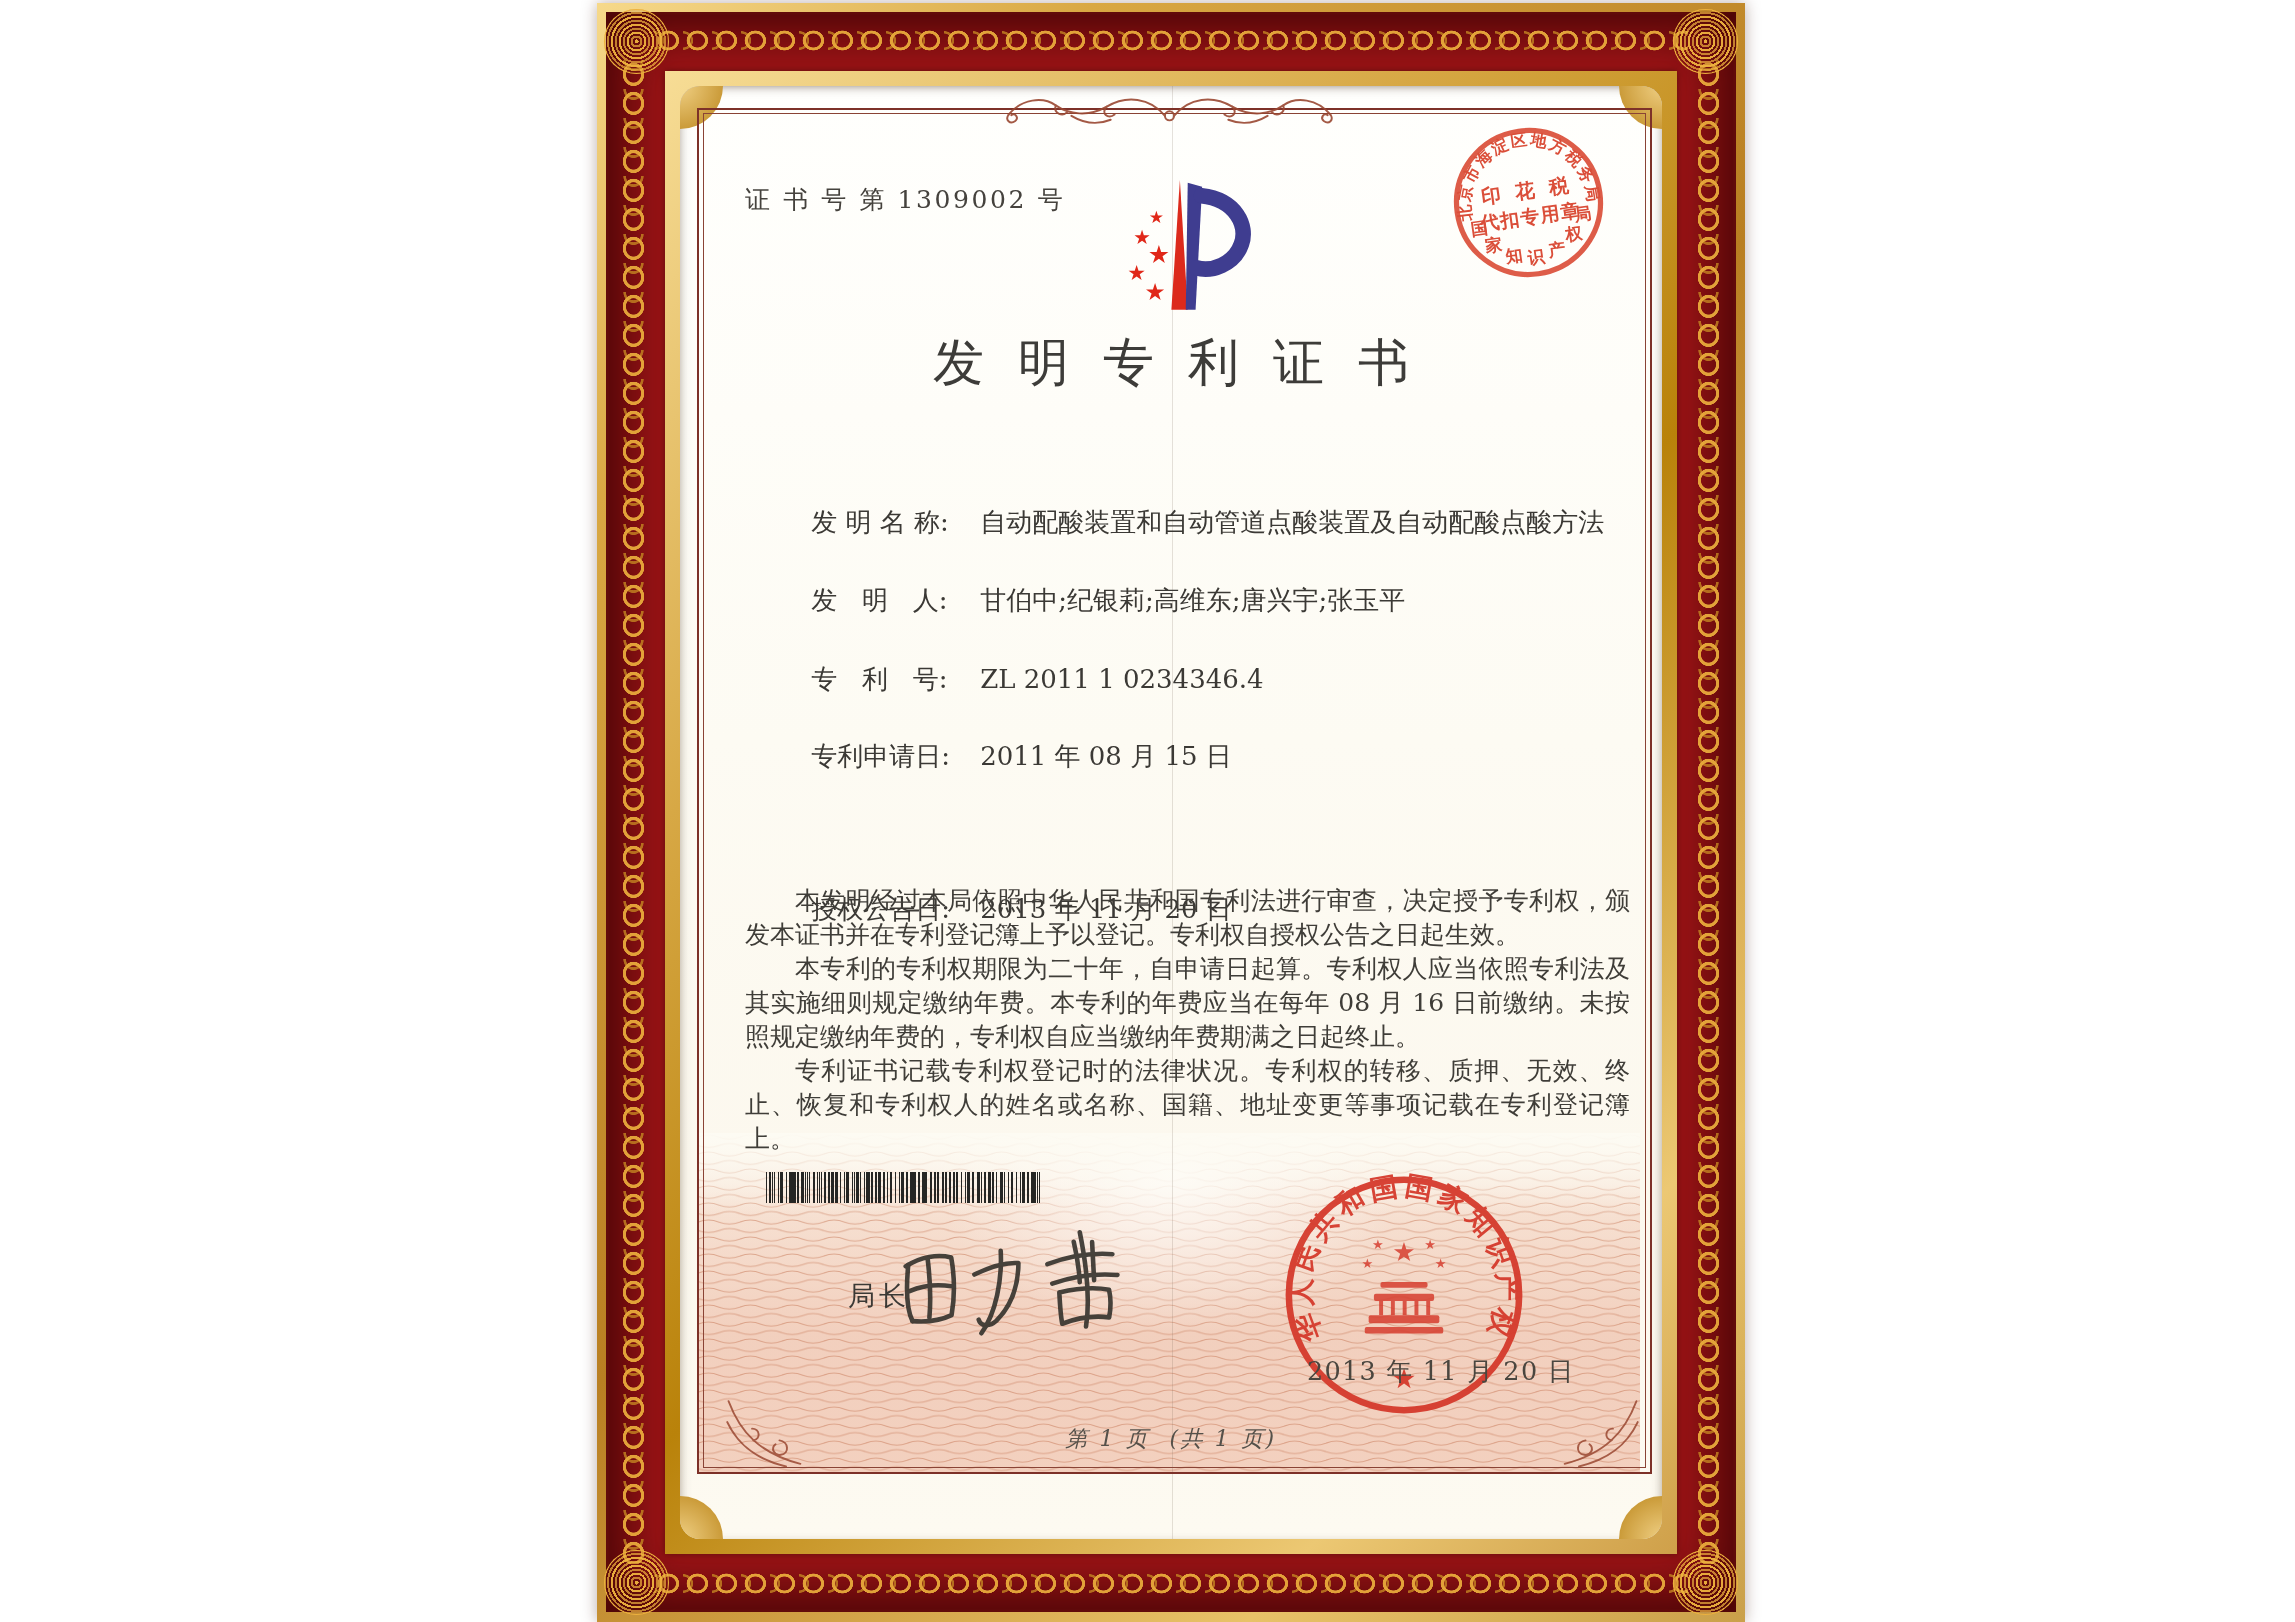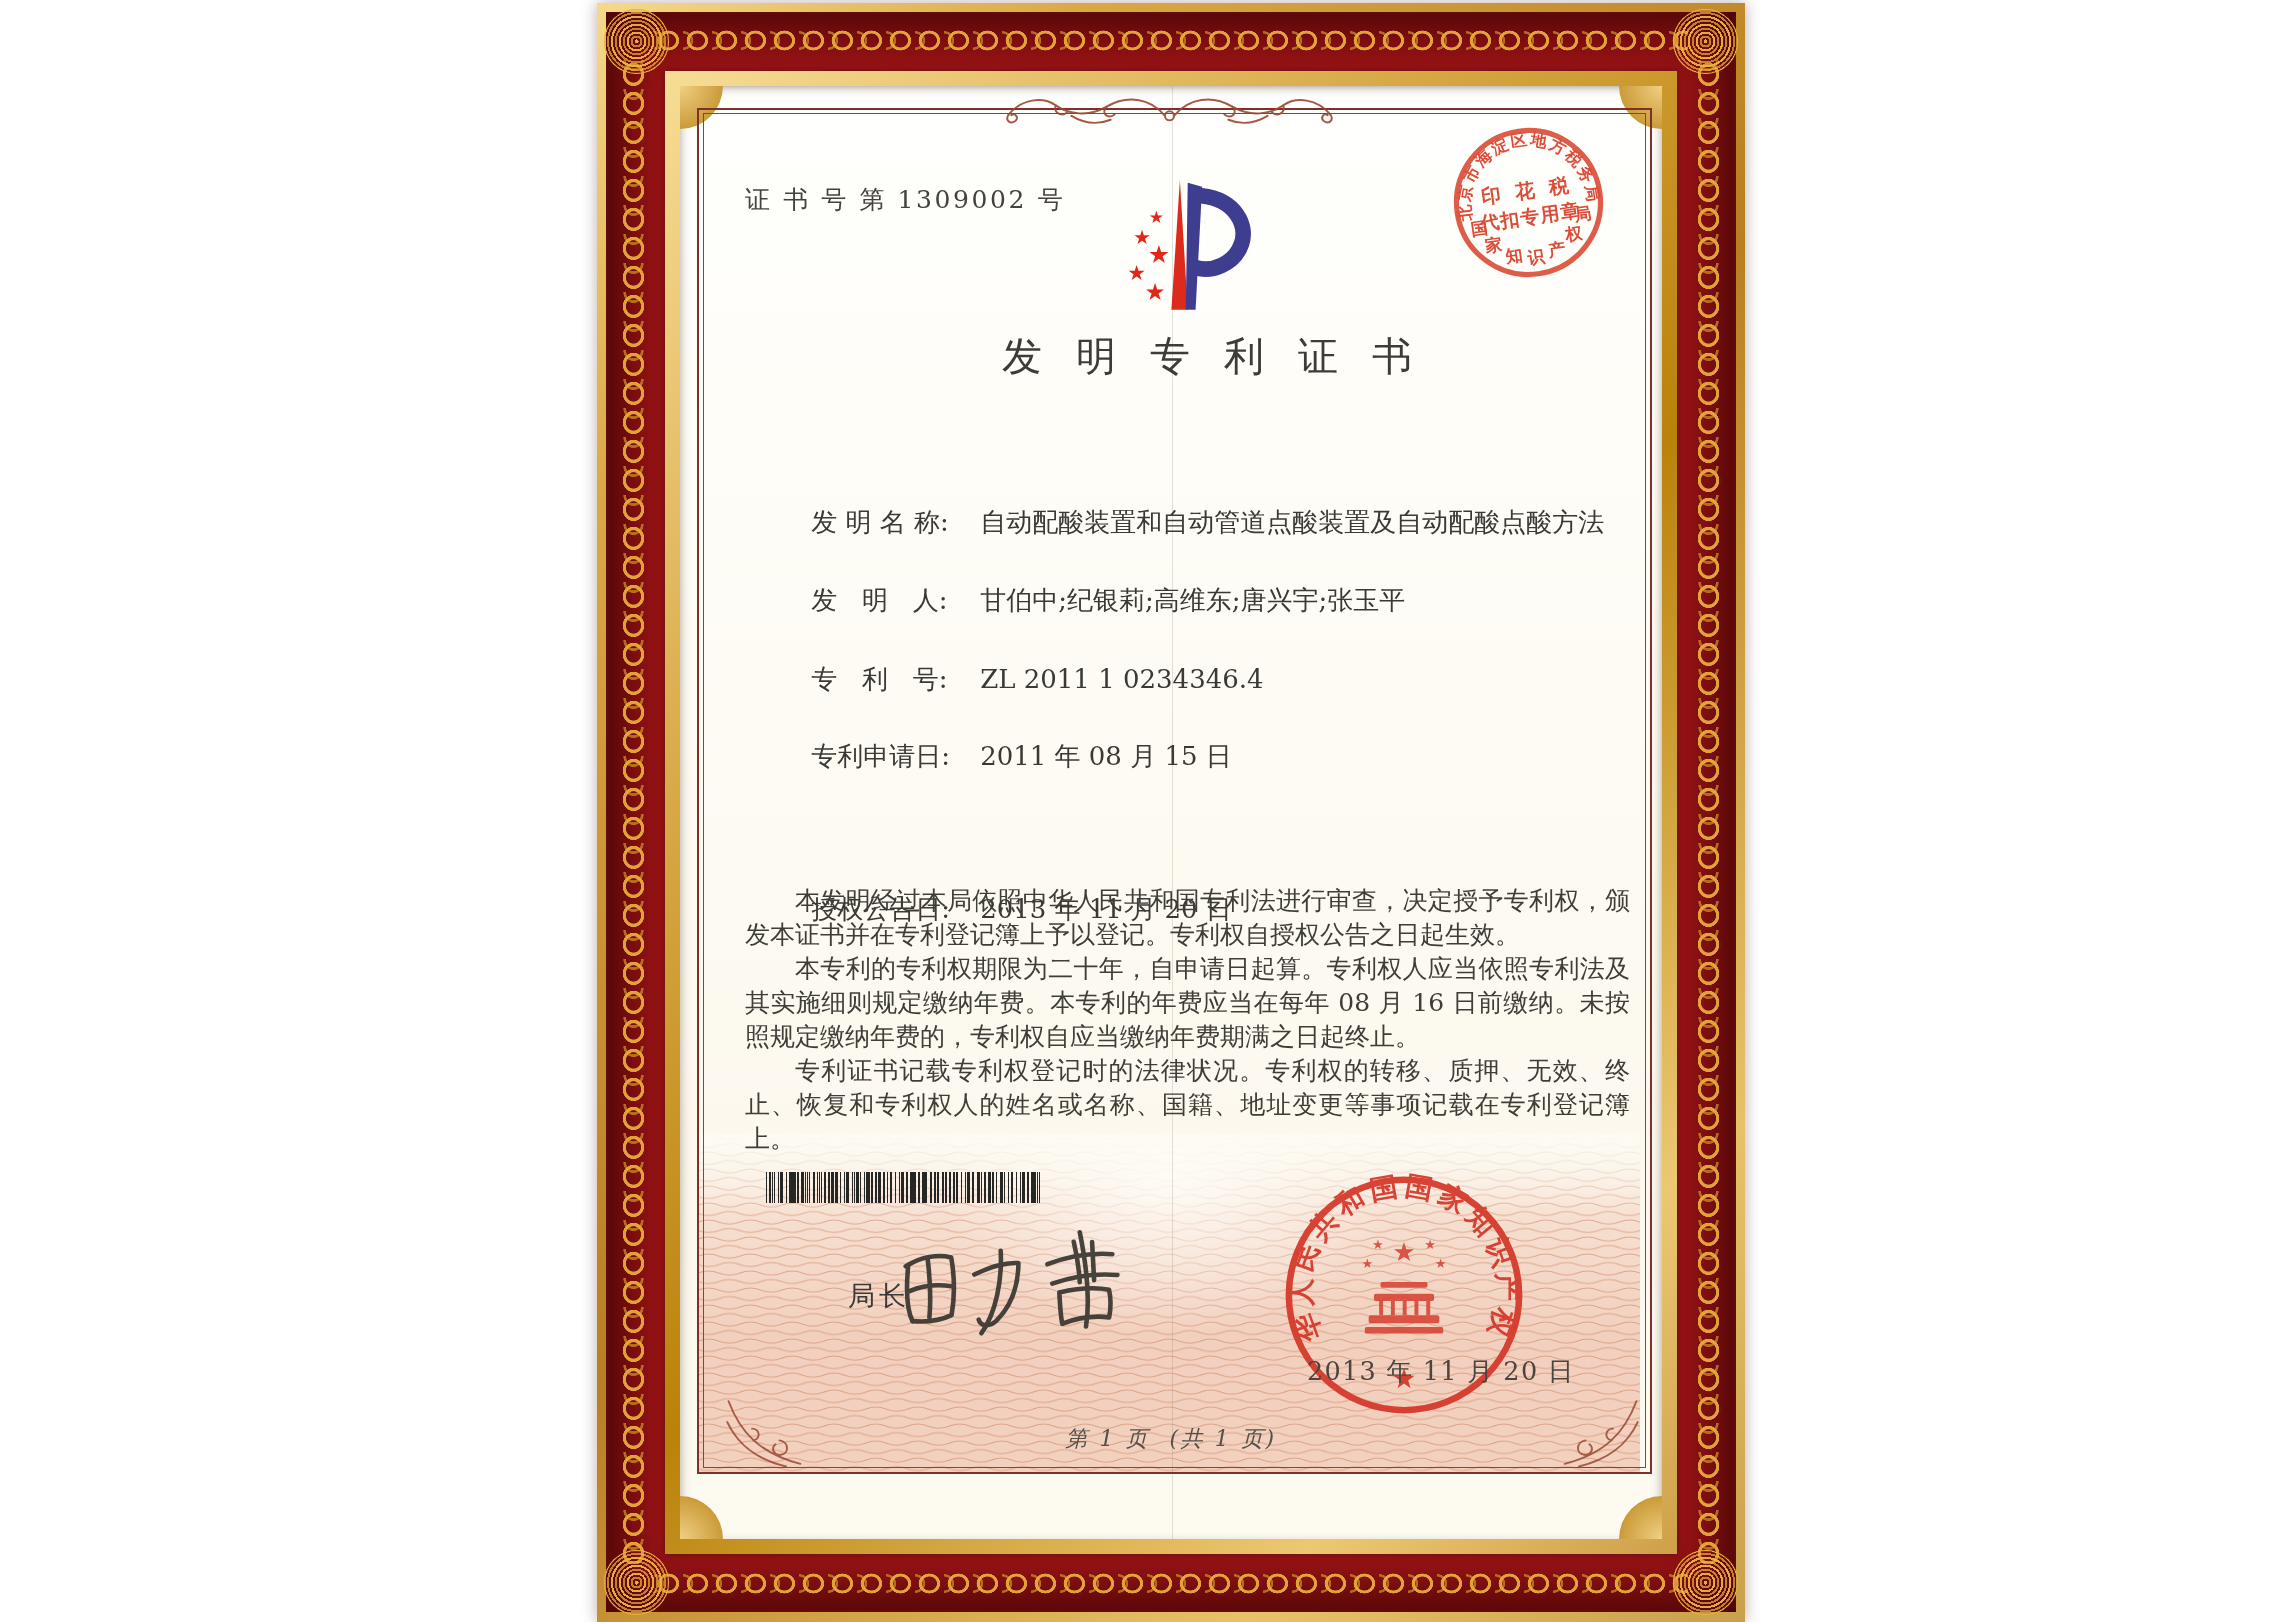--- a/index.html
+++ b/index.html
@@ -28,21 +28,21 @@
   .rosette{position:absolute;width:65px;height:65px;border-radius:50%;
     background:repeating-radial-gradient(circle at 50% 50%, rgba(238,178,62,.95) 0 2px, rgba(110,22,10,.15) 2px 3.9px, rgba(238,178,62,.7) 3.9px 5.9px, rgba(110,22,10,.1) 5.9px 7.9px);
     box-shadow:0 0 0 1.3px rgba(238,178,62,.5) inset;}
   .ros-tl{top:-2.6px;left:-2.6px;} .ros-tr{top:-2.6px;right:-2.6px;}
   .ros-bl{bottom:-2.6px;left:-2.6px;} .ros-br{bottom:-2.6px;right:-2.6px;}
   .band-gold{position:absolute;inset:68px;
     background:linear-gradient(135deg,#f7dd96 0%,#d7a845 30%,#b9820a 55%,#ecc873 85%,#cfa04a 100%);
     box-shadow:0 0 6.5px rgba(40,10,5,.5);}
   .paper{position:absolute;inset:83px;overflow:hidden;
     background:linear-gradient(180deg,#fffffd 0%,#fdfbf3 45%,#fcf8ee 75%,#fdfaf1 100%);
-    box-shadow:inset 0 6.5px 10.5px -6.5px rgba(70,45,30,.5), inset 6.5px 0 10.5px -6.5px rgba(70,45,30,.35), inset -6.5px 0 10.5px -6.5px rgba(70,45,30,.35);}
+    box-shadow:inset 0 6.5px 10.5px -6.5px rgba(70,45,30,.5), inset 6.5px 0 10.5px -6.5px rgba(70,45,30,.35), inset -6.5px 0 10.5px -6.5px rgba(70,45,30,.35);border-radius:20px;}
   .corner-disc{position:absolute;width:43px;height:43px;background:radial-gradient(circle at 0 0,#e8c46a 0%,#c08c24 70%,#a8741f 100%);}
   .cd-tl{top:0;left:0;border-bottom-right-radius:100%;background:radial-gradient(circle at 0 0,#f0d084 0,#c08c24 90%);}
   .cd-tr{top:0;right:0;border-bottom-left-radius:100%;background:radial-gradient(circle at 100% 0,#f0d084 0,#c08c24 90%);}
   .cd-bl{bottom:0;left:0;border-top-right-radius:100%;background:radial-gradient(circle at 0 100%,#f0d084 0,#c08c24 90%);}
   .cd-br{bottom:0;right:0;border-top-left-radius:100%;background:radial-gradient(circle at 100% 100%,#f0d084 0,#c08c24 90%);}
 
   
   .frame{position:absolute;top:22px;left:17px;right:10.5px;bottom:65px;border:2px solid #7d3128;z-index:3;pointer-events:none;}
   .frame-inner{position:absolute;inset:3.9px;border:0.7px solid #8a4335;}
 
@@ -54,22 +54,22 @@
   .waves .tint{position:absolute;inset:0;
     background:linear-gradient(180deg, rgba(243,210,192,0) 0%, rgba(242,205,186,.55) 22%, rgba(239,196,176,.78) 60%, rgba(241,201,182,.85) 100%);}
   .waves svg{position:absolute;inset:0;}
   .waves .fadetop{position:absolute;left:0;right:0;top:0;height:85px;
     background:linear-gradient(180deg,#fdfbf3 0%, rgba(253,251,243,0) 100%);}
   .waves .glow{position:absolute;left:25%;top:0;width:50%;height:60%;
     background:radial-gradient(ellipse at 50% 20%, rgba(255,255,252,.85) 0%, rgba(255,255,252,0) 70%);}
 
   
   .certno{position:absolute;left:65px;top:97px;font-size:25px;color:#45423d;letter-spacing:2.6px;white-space:pre;z-index:5;}
-  .title{position:absolute;left:0;width:100%;top:243px;text-align:center;font-size:40px;color:#3d3c39;
-    letter-spacing:34px;text-indent:34px;white-space:pre;z-index:5;padding-left:36px;}
+  .title{position:absolute;left:0;width:100%;top:243px;text-align:center;font-size:51px;color:#3d3c39;
+    letter-spacing:34px;text-indent:34px;white-space:pre;z-index:5;}
   .frow{position:absolute;left:65px;font-size:26px;color:#3b3935;z-index:5;white-space:pre;}
   .f-label{display:inline-block;min-width:169px;white-space:pre;}
   .f-value{white-space:pre;}
   .paras{position:absolute;left:65px;top:798px;width:885px;z-index:5;}
   .paras p{margin:0;font-size:25px;line-height:34px;color:#3f3d38;text-align:justify;text-indent:2em;}
   .barcode{position:absolute;left:86px;top:1086px;width:274px;height:31px;z-index:5;
     background-image:
       repeating-linear-gradient(90deg,#262624 0 1.3px,transparent 1.3px 3.9px),
       repeating-linear-gradient(90deg,#262624 0 0.7px,transparent 0.7px 5.9px),
       repeating-linear-gradient(90deg,transparent 0 2.6px,#262624 2.6px 4.6px,transparent 4.6px 11px);}

